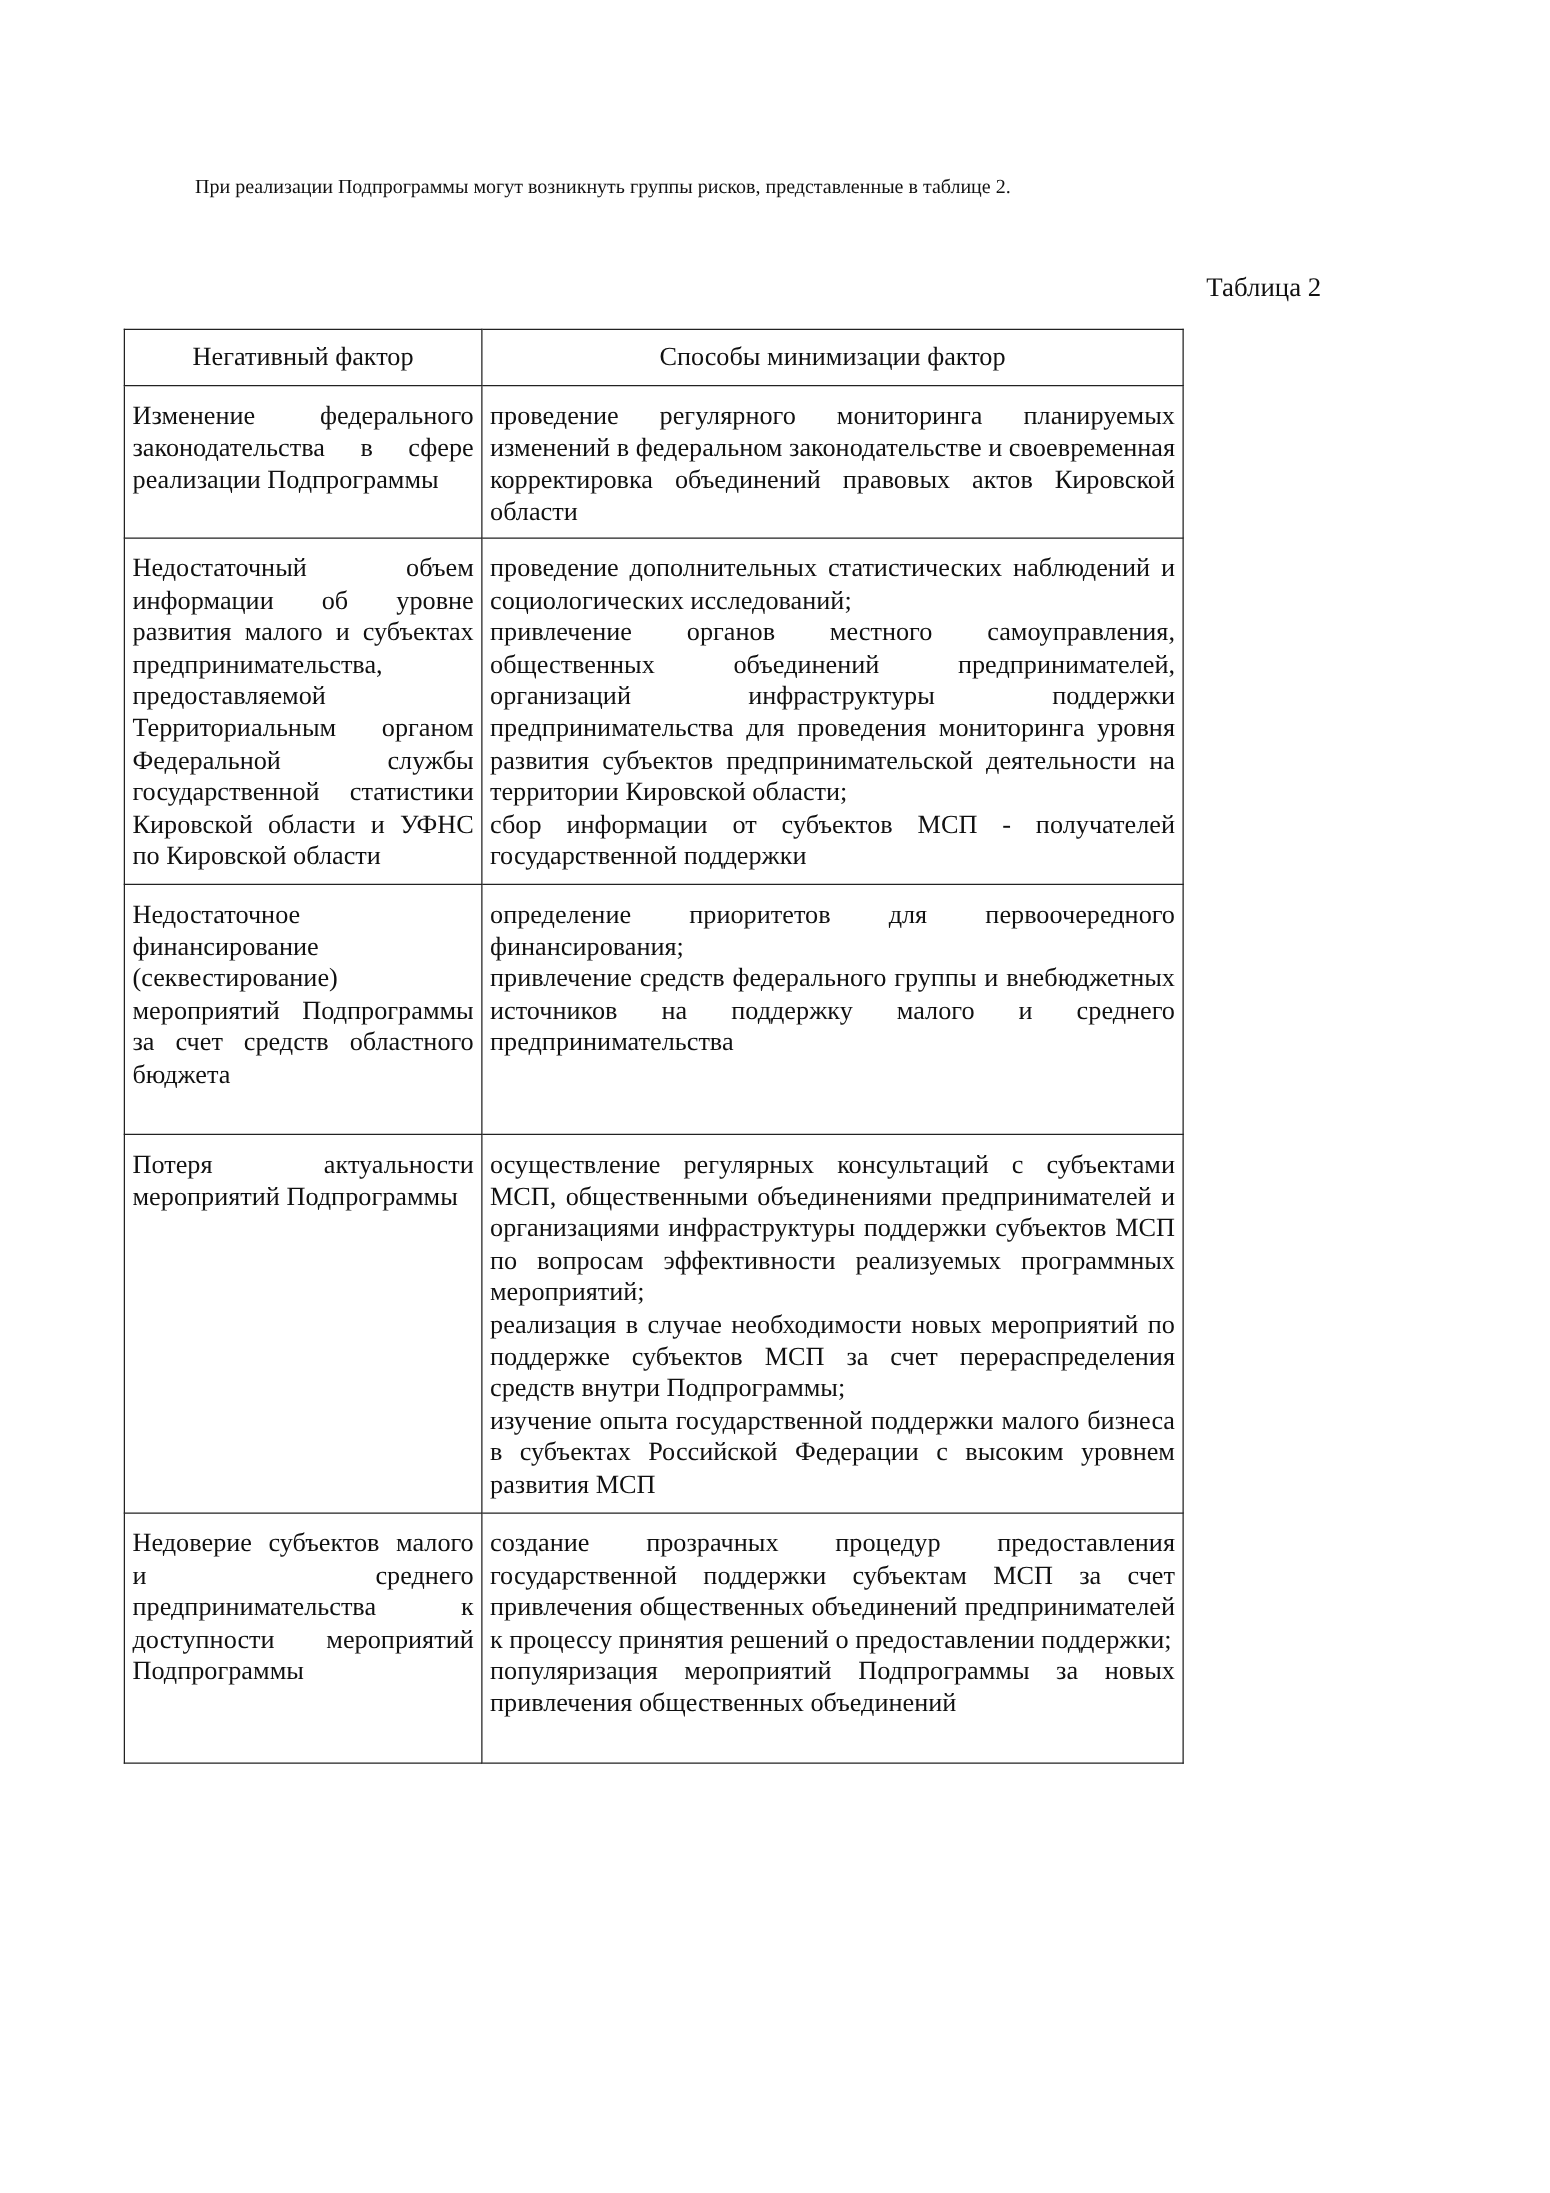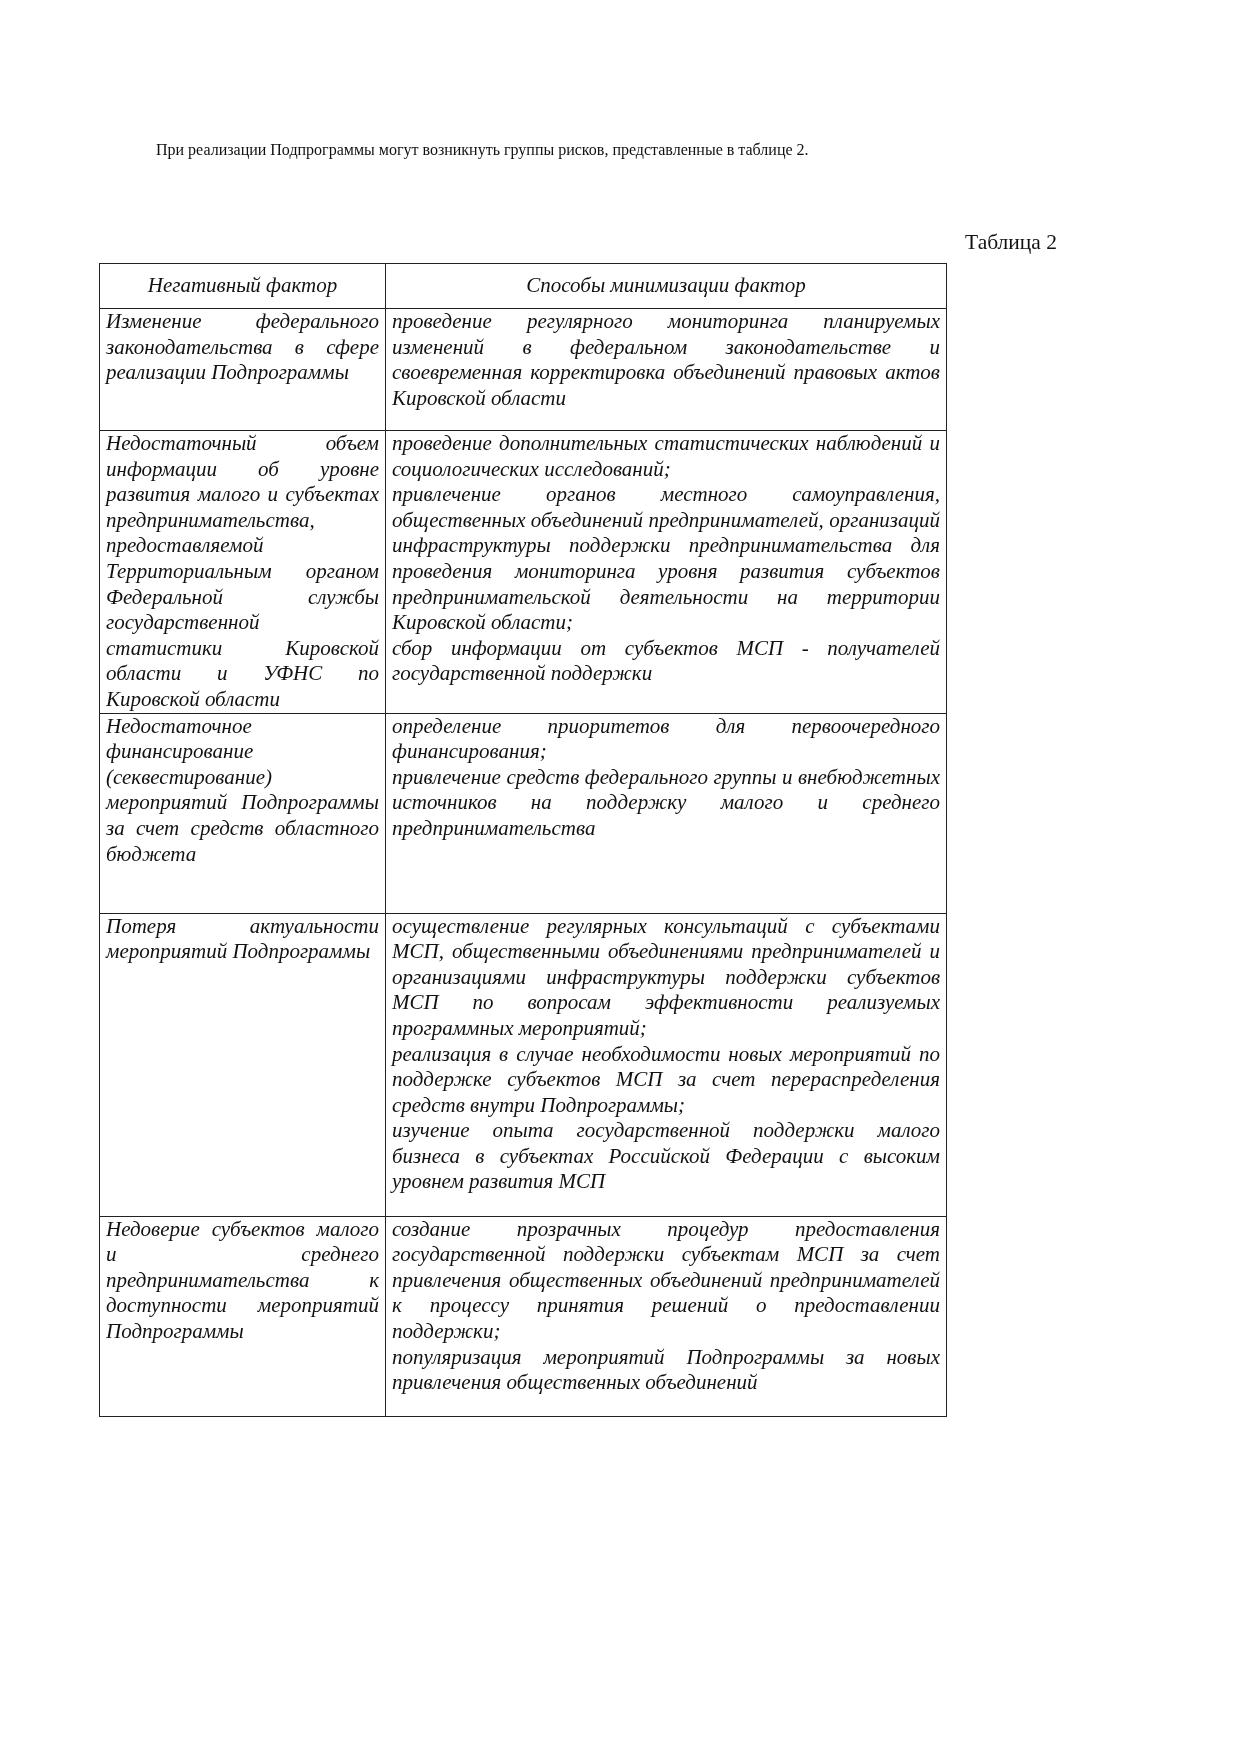--- a/index.html
+++ b/index.html
@@ -1,24 +1,24 @@
 <!DOCTYPE html>
 <html><head>
 <meta charset="utf-8">
 <style>
   html, body { margin: 0; padding: 0; background: #ffffff; }
   body { width: 1240px; height: 1754px; position: relative; font-family: "Liberation Serif", serif; color: #111; }
   .intro { position: absolute; left: 100px; top: 135px; width: 957px; font-size: 16px; line-height: 29px; text-align: justify; text-indent: 56px; margin: 0; }
-  .caption { position: absolute; right: 183px; top: 228px; font-size: 21.5px; line-height: 29px; margin: 0; }
-  table.risks { position: absolute; left: 99px; top: 263px; width: 847px; border-collapse: collapse; table-layout: fixed; font-size: 21px; font-style: italic; }
+  .caption { position: absolute; right: 183px; top: 216px; font-size: 21.5px; line-height: 29px; margin: 0; }
+  table.risks { position: absolute; left: 99px; top: 263px; width: 847px; border-collapse: collapse; table-layout: fixed; font-size: 21px; }
   table.risks col.c1 { width: 286px; }
   table.risks col.c2 { width: 561px; }
   table.risks th, table.risks td { border: 1.5px solid #222; vertical-align: top; padding: 0 6px; line-height: 25.6px; }
   table.risks th { font-weight: normal; text-align: center; height: 44px; vertical-align: middle; }
-  table.risks td { text-align: justify; }
+  table.risks td { text-align: justify; padding-top: 11px; }
   td .para { display: block; }
 </style>
 </head>
 <body>
 
 <p class="intro">При реализации Подпрограммы могут возникнуть группы рисков, представленные в таблице 2.</p>
 <p class="caption">Таблица 2</p>
 
 <table class="risks">
   <colgroup>

